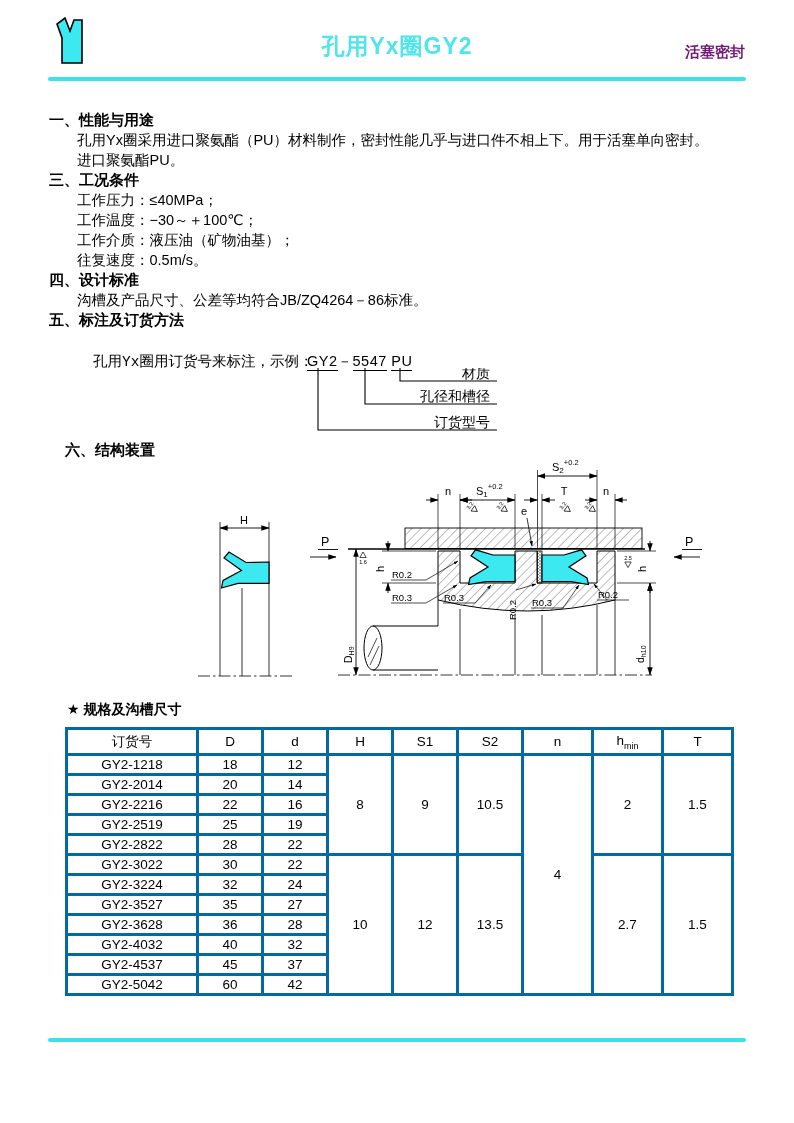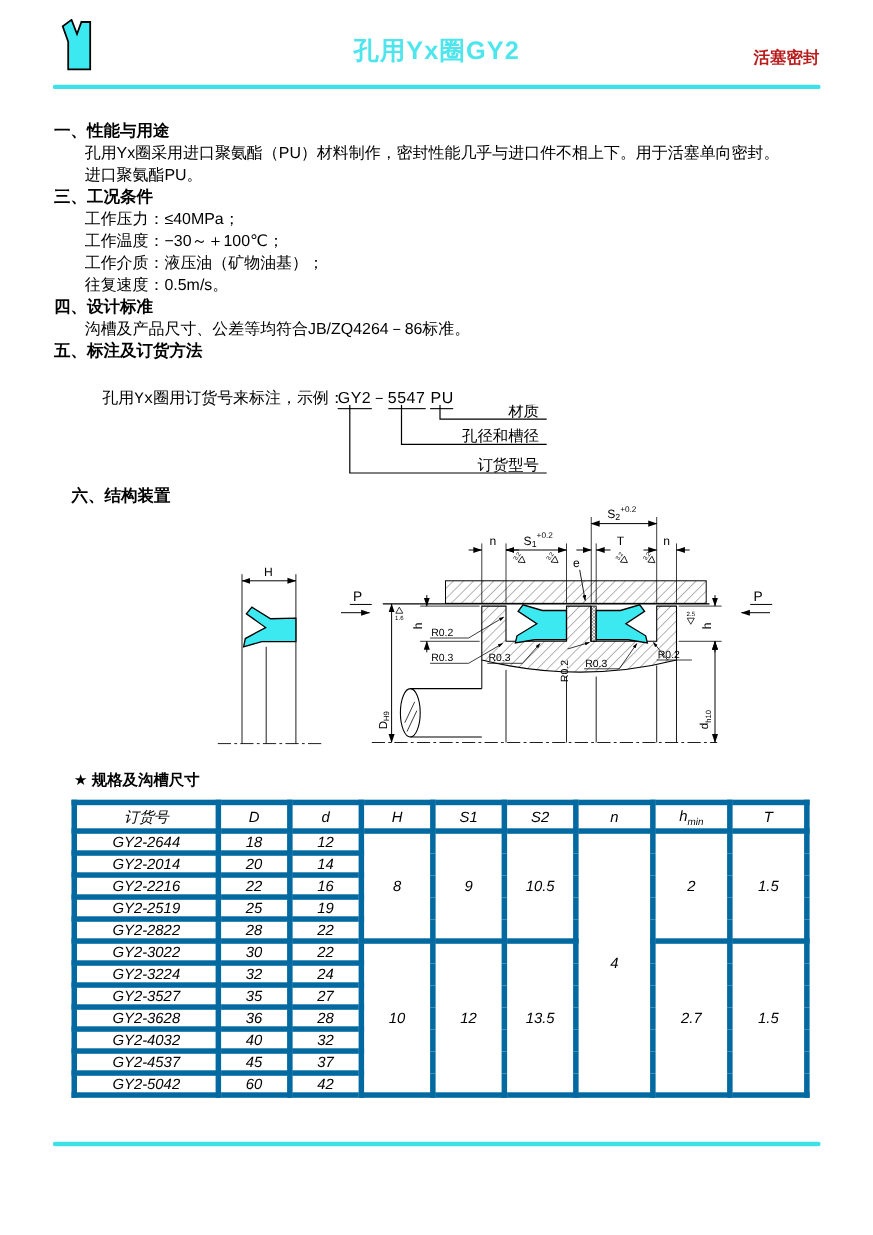--- a/index.html
+++ b/index.html
@@ -7,38 +7,38 @@
   .page {
     position:relative; width:794px; height:1123px; background:#fff;
     font-family:"Liberation Sans","DejaVu Sans",sans-serif; color:#000;
     overflow:hidden; margin:0 auto;
   }
   .accent-line { position:absolute; left:48px; width:698px; height:4px;
     background:#3fe1e8; border-radius:2px; }
   .hdr-title { position:absolute; left:0; right:0; top:31px; text-align:center;
     font-size:23px; font-weight:bold; color:#4fe5ec; letter-spacing:1px; }
   .hdr-corner { position:absolute; right:49px; top:43px; font-size:15px;
-    font-weight:bold; color:#b91c1c; }
+    font-weight:bold; color:#701a75; }
   .logo { position:absolute; left:55px; top:17px; }
   .textblock { position:absolute; left:49px; top:110px; width:695px;
     font-size:14.5px; line-height:20px; }
   .sec { font-weight:bold; font-size:15px; }
   .bd { padding-left:28px; }
   .ord-intro { position:absolute; left:93px; top:352px; font-size:14.5px;font-family:Liberation Mono, monospace; }
   .ord-code { position:absolute; left:307px; top:352px; font-size:14.5px; letter-spacing:.5px; }
   .u { border-bottom:1.4px solid #000; padding-bottom:1px; }
   .callout-svg { position:absolute; left:300px; top:368px; }
   .sec6 { position:absolute; left:65px; top:441px; font-weight:bold; font-size:15px;text-align:right; }
   .drawing { position:absolute; left:180px; top:438px; }
   .star-title { position:absolute; left:67px; top:701px; font-weight:bold; font-size:14px; }
   table.spec { position:absolute; left:65px; top:727px; width:666px;
     border-collapse:collapse; table-layout:fixed; border:2px solid #000;
     font-size:13.5px; text-align:center; }
-  table.spec th, table.spec td { border:5px solid #0369a1; padding:0; height:20px;
-    font-weight:normal; overflow:hidden;font-style:italic; }
+  table.spec th, table.spec td { border:3px solid #0369a1; padding:0; height:20px;
+    font-weight:normal; overflow:hidden; }
   table.spec thead th { height:26px; }
   table.spec sub { font-size:9px; }
   svg text { font-family:"Liberation Sans","DejaVu Sans",sans-serif; fill:#000; }
   .callout-svg text { font-size:14px; }
 </style>
 </head>
 <body>
 
 <div class="page">
 
@@ -299,21 +299,21 @@
         <th>H</th>
         <th>S1</th>
         <th>S2</th>
         <th>n</th>
         <th><span>h</span><sub>min</sub></th>
         <th>T</th>
       </tr>
     </thead>
     <tbody>
       <tr>
-        <td>GY2-2644</td>
+        <td>GY2-1218</td>
         <td>18</td>
         <td>12</td>
         <td rowspan="5">8</td>
         <td rowspan="5">9</td>
         <td rowspan="5">10.5</td>
         <td rowspan="12">4</td>
         <td rowspan="5">2</td>
         <td rowspan="5">1.5</td>
       </tr>
       <tr>

